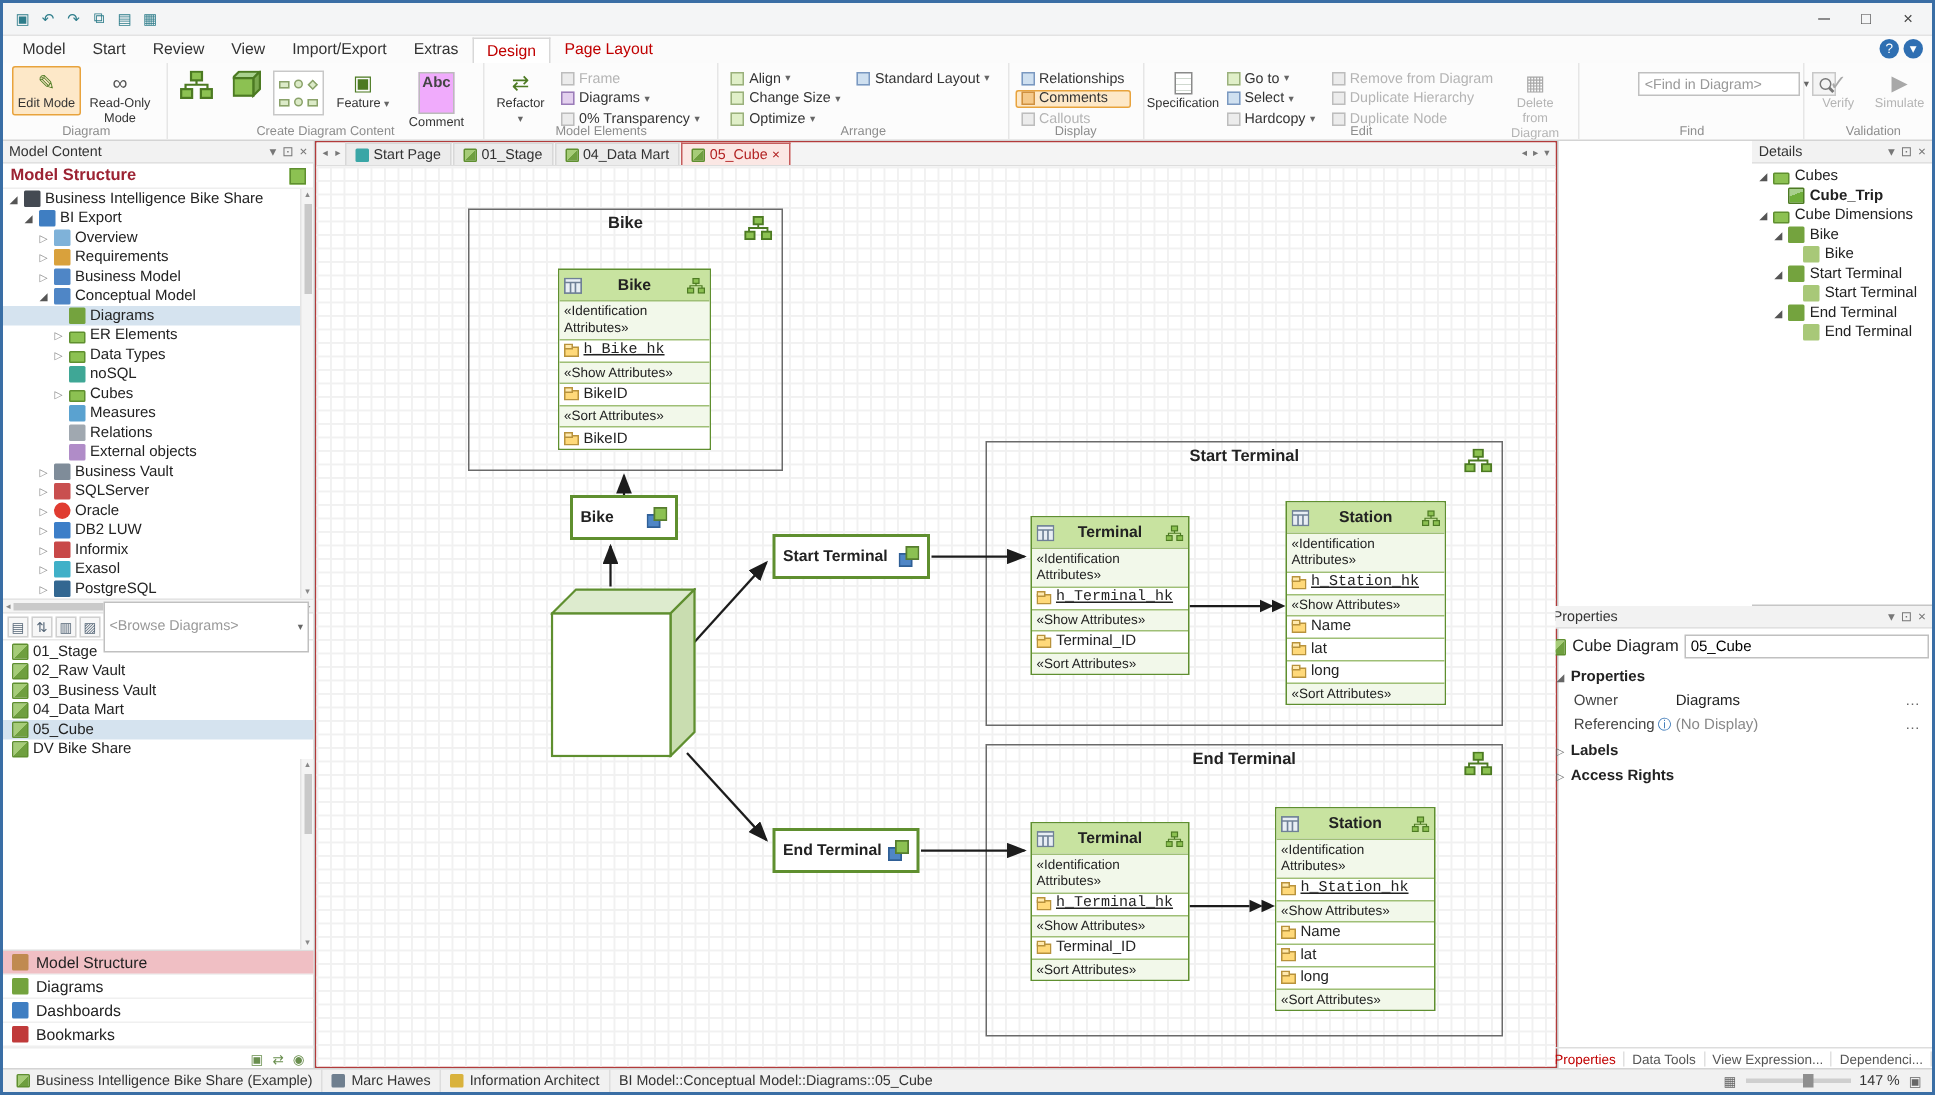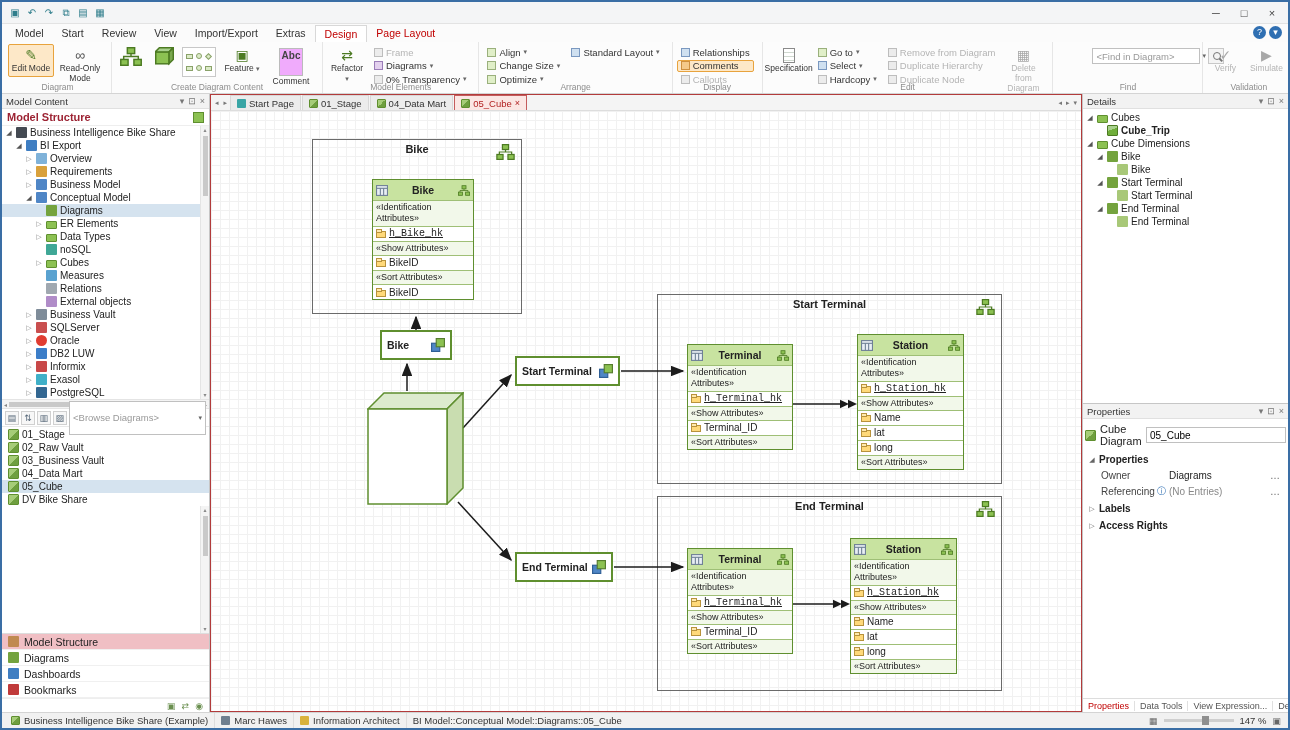--- a/index.html
+++ b/index.html
@@ -128,21 +128,21 @@
 .dimnode .dic{margin-left:auto;width:14px;height:14px;flex:none;}
 .cube{position:absolute;width:97px;height:113px;}
 .cubesvg{position:absolute;inset:0;}
 .cubebody{position:absolute;left:3px;top:19px;width:76px;}
 .cname{display:flex;gap:2px;padding:2px 1px 3px 2px;border-bottom:1px solid #5f8f2f;font-weight:bold;font-size:10px;line-height:1.15;}
 .cname .cic{margin-left:auto;width:14px;height:14px;flex:none;}
 .cmeas-label{font-size:9px;padding:2px 2px 1px;}
 .cmeas{display:flex;gap:3px;font-size:10px;padding:1px 2px;line-height:1.1;}
 .cmeas svg{width:9px;height:8px;flex:none;margin-top:2px;}
 
-.rightcol{width:206px;flex:none;border-left:1px solid #c6c6c6;display:flex;flex-direction:column;background:#fff;}
+.rightcol{width:250px;flex:none;border-left:1px solid #c6c6c6;display:flex;flex-direction:column;background:#fff;align-items:flex-end;}
 .details{height:310px;flex:none;display:flex;flex-direction:column;border-bottom:1px solid #c6c6c6;}
 .details .dtree{padding-top:2px;}
 .props{flex:1;display:flex;flex-direction:column;min-height:0;}
 .prow{display:flex;align-items:center;gap:4px;padding:4px 2px;}
 .pname{flex:1;height:16px;border:1px solid #c0c0c0;font-size:10px;padding:0 3px;font-family:inherit;}
 .psect{display:flex;align-items:center;gap:3px;padding:3px 5px;font-size:10px;}
 .psect .tw{width:8px;font-size:7px;color:#666;text-align:center;}
 .psect .tw.c::before{content:"▷";}
 .psect .tw.e::before{content:"◢";}
 .pkv{display:flex;align-items:center;gap:4px;padding:2px 5px 2px 18px;font-size:10px;}
@@ -963,21 +963,21 @@
         <div class="pkv">
           <span class="pk">Owner</span>
           <span class="pv">Diagrams</span>
           <span class="dots">…</span>
         </div>
         <div class="pkv">
           <span class="pk">
               <span>Referencing</span>
               <span class="info">ⓘ</span>
             </span>
-          <span class="pv muted2">(No Entries)</span>
+          <span class="pv muted2">(No Display)</span>
           <span class="dots">…</span>
         </div>
         <div class="psect">
           <span class="tw c"></span>
           <b>Labels</b>
         </div>
         <div class="psect">
           <span class="tw c"></span>
           <b>Access Rights</b>
         </div>

